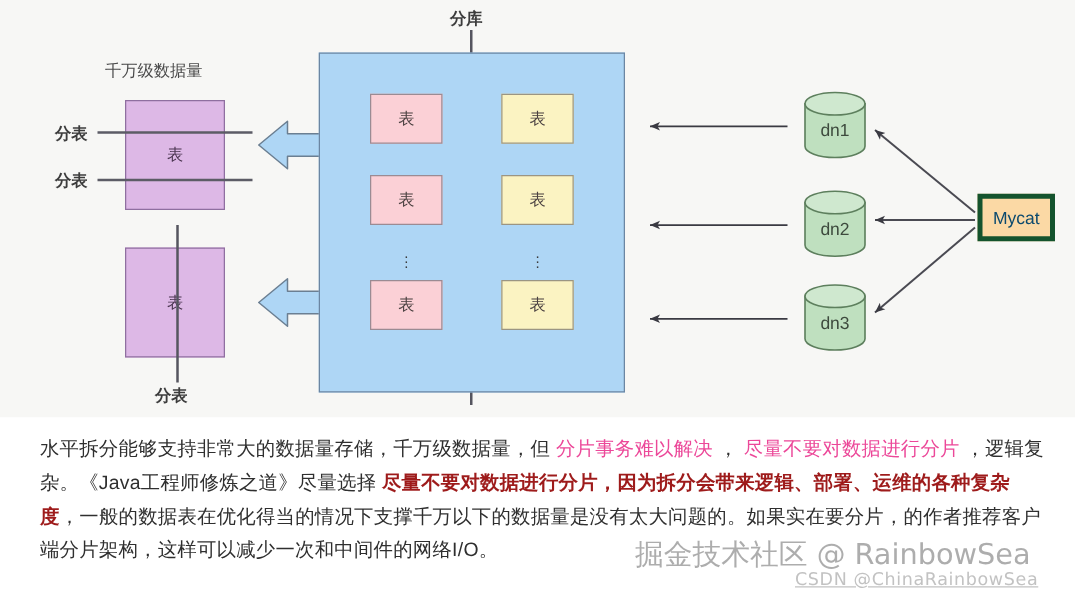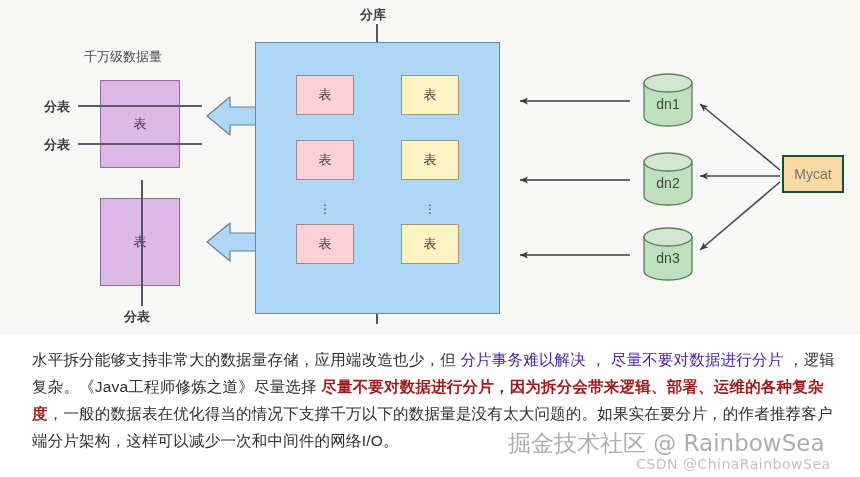--- a/index.html
+++ b/index.html
@@ -119,62 +119,63 @@
     color: #3d4a3d;
     padding-top: 8px;
     box-sizing: border-box;
   }
   
   #mycat {
     position: absolute;
     left: 782px; top: 155px;
     width: 62px; height: 38px;
     background: #fbd9a5;
-    border: 2px solid #14532d;
+    border: 4px solid #14532d;
     box-sizing: border-box;
     display: flex;
     align-items: center;
     justify-content: center;
     font-size: 14px;
-    color: #737373;
+    color: #0c4a6e;
   }
   
   #prose {
     position: absolute;
     left: 0; top: 334px;
     width: 860px;
     height: 143px;
     background: #ffffff;
     padding: 12px 24px 0 32px;
     box-sizing: border-box;
     font-size: 15.5px;
     line-height: 27px;
     color: #2f2f2f;
     letter-spacing: 0.2px;
   }
-  #prose .orange { color: #4c1d95; text-align: right; }
+  #prose .orange { color: #ec4899; text-align: right; }
   #prose .red { color: #9e1b1b; font-weight: bold; }
   
   #wm-main {
     position: absolute;
     left: 508px; top: 428px;
     font-size: 23px;
     color: #7c7c7c;
     opacity: 0.62;
     white-space: nowrap;
     font-family: "DejaVu Sans", sans-serif;
   }
   #wm-sub {
     position: absolute;
     left: 636px; top: 456px;
     font-size: 14px;
     color: #c2c2c2;
     white-space: nowrap;
     letter-spacing: 0.5px;
     font-family: "DejaVu Sans", sans-serif;
+    text-decoration: underline;
   }
 </style>
 </head>
 <body>
 
 <div id="page">
 
   <div id="diagram">
 
     <div class="lbl" style="left:360px; top:6px;">分库</div>
@@ -276,19 +277,19 @@
       <div class="cyl-label">dn3</div>
     </div>
 
     <div id="mycat">
       <span>Mycat</span>
     </div>
 
   </div>
 
   <div id="prose">
-    <span>水平拆分能够支持非常大的数据量存储，应用端改造也少，但 </span><span class="orange">分片事务难以解决</span><span> ， </span><span class="orange">尽量不要对数据进行分片</span><span> ，逻辑复</span><span>杂。《Java工程师修炼之道》尽量选择 </span><span class="red">尽量不要对数据进行分片，因为拆分会带来逻辑、部署、运维的各种复杂度</span><span>，一般的数据表在优化得当的情况下支撑千万以下的数据量是没有太大问题的。如果实在要分片，的作者推荐</span><span>客户端分片架构，这样可以减少一次和中间件的网络I/O。</span>
+    <span>水平拆分能够支持非常大的数据量存储，千万级数据量，但 </span><span class="orange">分片事务难以解决</span><span> ， </span><span class="orange">尽量不要对数据进行分片</span><span> ，逻辑复</span><span>杂。《Java工程师修炼之道》尽量选择 </span><span class="red">尽量不要对数据进行分片，因为拆分会带来逻辑、部署、运维的各种复杂度</span><span>，一般的数据表在优化得当的情况下支撑千万以下的数据量是没有太大问题的。如果实在要分片，的作者推荐</span><span>客户端分片架构，这样可以减少一次和中间件的网络I/O。</span>
   </div>
 
   <div id="wm-main">掘金技术社区 @ RainbowSea</div>
   <div id="wm-sub">CSDN @ChinaRainbowSea</div>
 
 </div>
 
 </body></html>

